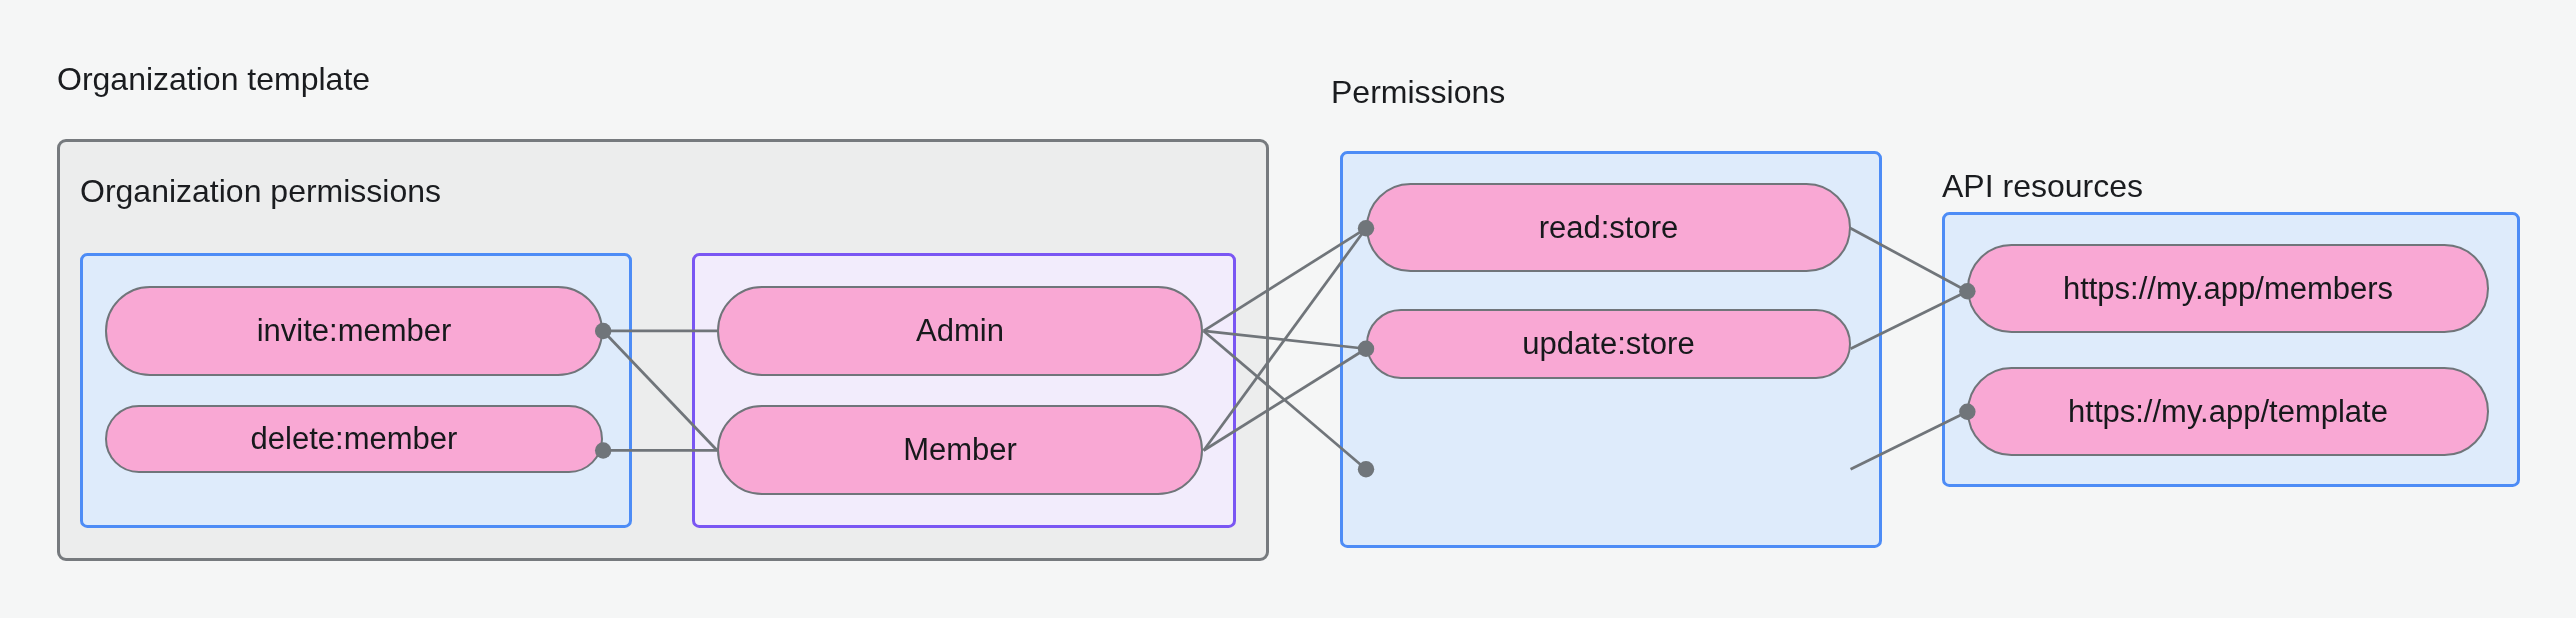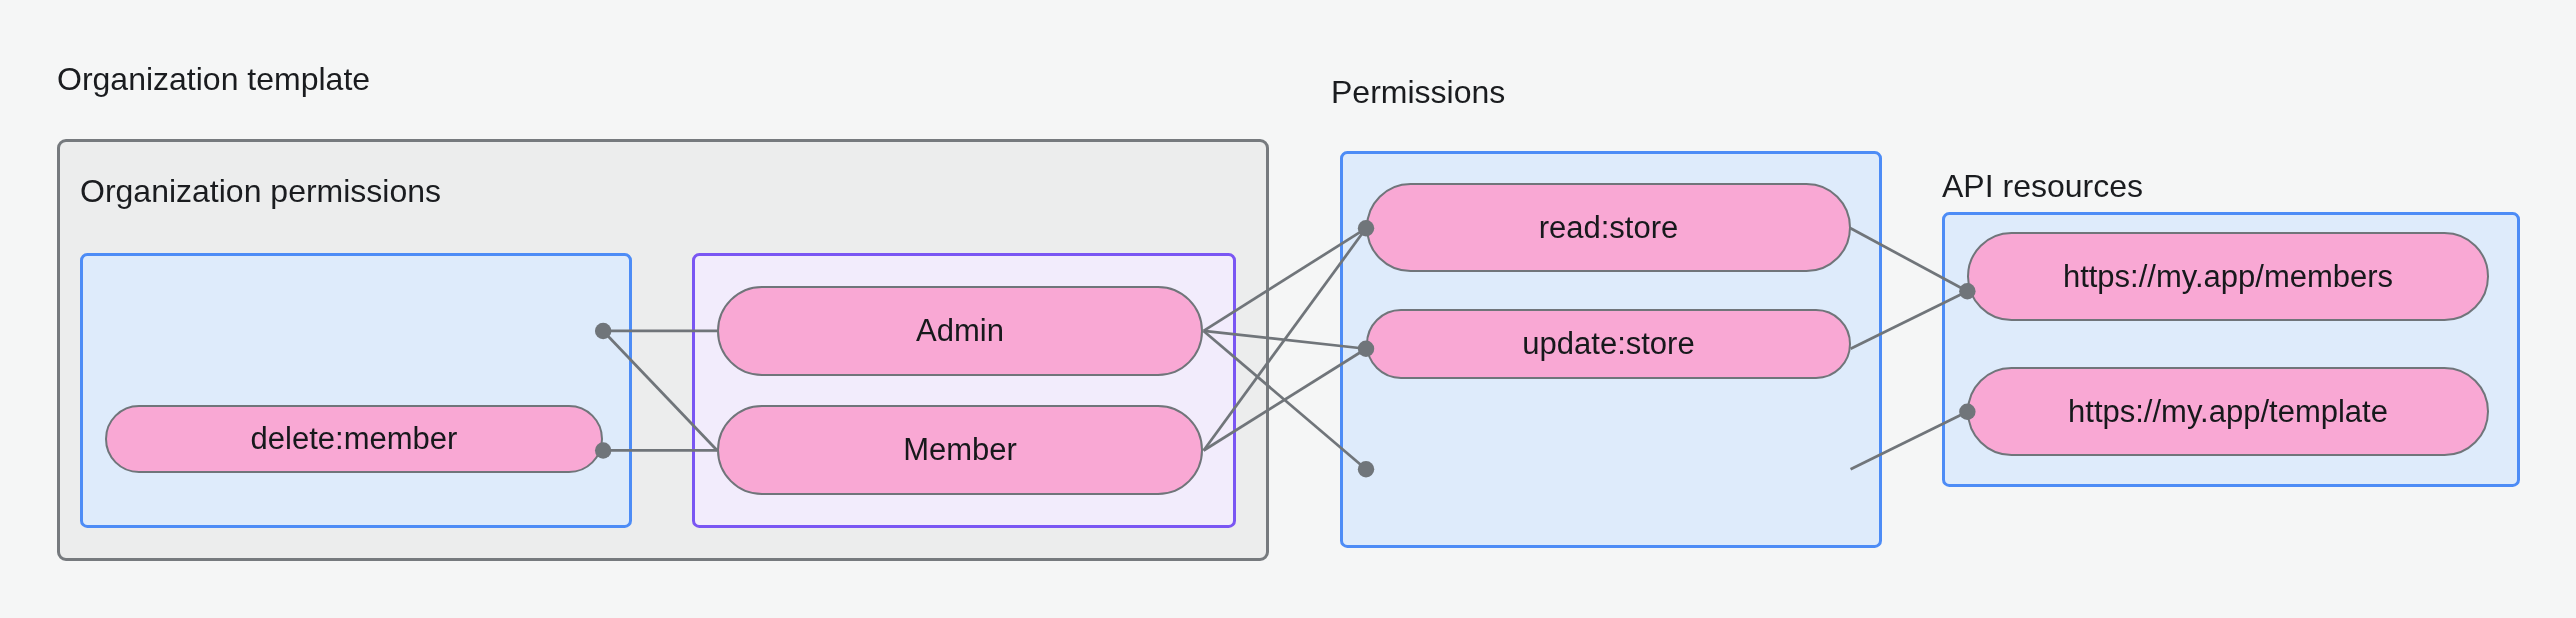--- a/index.html
+++ b/index.html
@@ -82,33 +82,34 @@
   <div class="gbox outer-box" style="left:57px; top:139px; width:1212px; height:422px;"></div>
 
   <div class="gbox blue-box" style="left:80px; top:253px; width:552px; height:275px;"></div>
 
   <div class="gbox purple-box" style="left:692px; top:253px; width:544px; height:275px;"></div>
 
   <div class="gbox blue-box" style="left:1340px; top:151px; width:542px; height:397px;"></div>
 
   <div class="gbox blue-box" style="left:1942px; top:212px; width:578px; height:275px;"></div>
 
+  <div class="pill" style="left:105px; top:286px; width:498px; height:90px;">invite:member</div>
 
   <div class="pill" style="left:105px; top:405px; width:498px; height:68px;">delete:member</div>
 
   <div class="pill" style="left:717px; top:286px; width:486px; height:90px;">Admin</div>
 
   <div class="pill" style="left:717px; top:405px; width:486px; height:90px;">Member</div>
 
   <div class="pill" style="left:1366px; top:183px; width:485px; height:89px;">read:store</div>
 
   <div class="pill" style="left:1366px; top:309px; width:485px; height:70px;">update:store</div>
 
 
-  <div class="pill" style="left:1967px; top:232px; width:522px; height:89px;">https://my.app/members</div>
+  <div class="pill" style="left:1967px; top:244px; width:522px; height:89px;">https://my.app/members</div>
 
   <div class="pill" style="left:1967px; top:367px; width:522px; height:89px;">https://my.app/template</div>
 
   <svg id="edge-layer" viewBox="0 0 2823 678" xmlns="http://www.w3.org/2000/svg">
       <line x1="661" y1="362.5" x2="786" y2="362.5" stroke="#70757A" stroke-width="3"></line>
       <line x1="661" y1="362.5" x2="786" y2="493.5" stroke="#70757A" stroke-width="3"></line>
       <line x1="661" y1="493.5" x2="786" y2="493.5" stroke="#70757A" stroke-width="3"></line>
       <line x1="1319" y1="362.5" x2="1497" y2="250" stroke="#70757A" stroke-width="3"></line>
       <line x1="1319" y1="362.5" x2="1497" y2="382" stroke="#70757A" stroke-width="3"></line>
       <line x1="1319" y1="362.5" x2="1497" y2="514" stroke="#70757A" stroke-width="3"></line>

